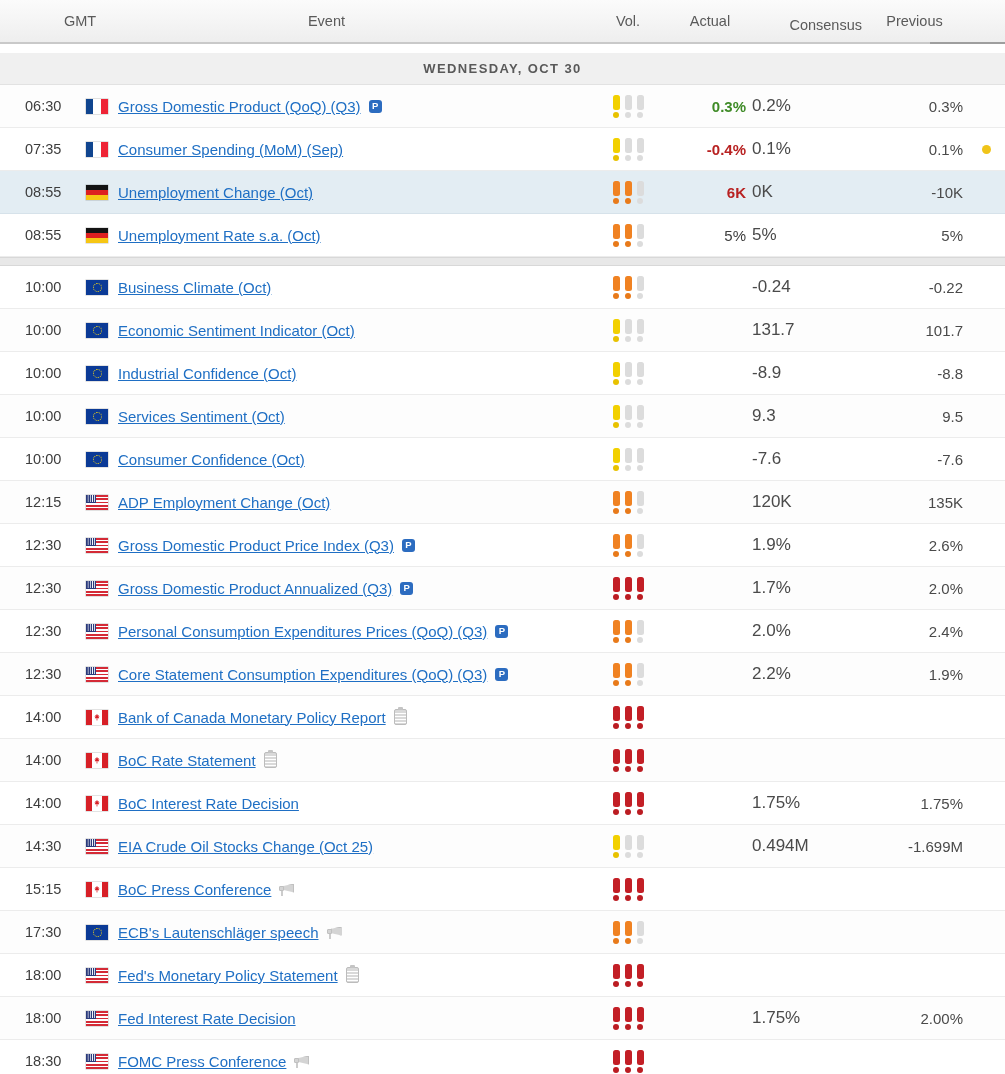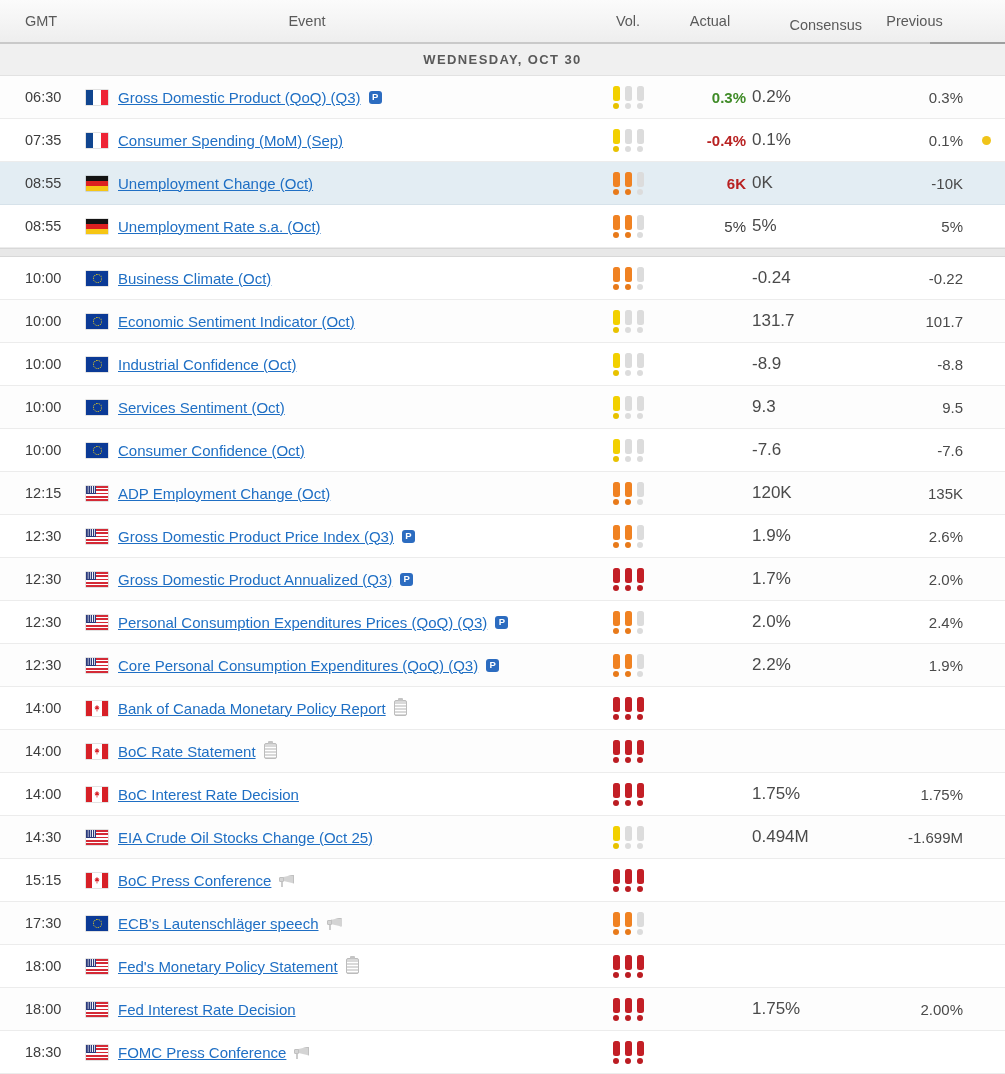--- a/index.html
+++ b/index.html
@@ -13,20 +13,21 @@
   .calendar{width:1005px;height:1074px;position:relative;background:#fff;box-sizing:border-box;}
 
   
   .thead{
     height:44px;
     background:linear-gradient(to bottom,#fbfbfb 0%,#f4f4f4 55%,#eeeeee 100%);
     border-bottom:2px solid #c9c9c9;
     display:flex;align-items:center;
     box-sizing:border-box;
     position:relative;
+    padding-left:39px;
   }
   .thead::after{
     content:"";position:absolute;left:930px;right:0;bottom:-2px;height:2px;background:#9e9e9e;
   }
   .th{
     font-size:14.5px;color:#5a5a5a;font-weight:400;white-space:nowrap;
   }
   .th-gmt{width:86px;padding-left:25px;box-sizing:border-box;text-align:left;}
   .th-event{flex:1;text-align:center;padding-right:60px;box-sizing:border-box;}
   .th-vol{width:80px;text-align:center;}
@@ -35,20 +36,21 @@
   .th-previous{width:105px;text-align:center;}
   .th-pad{width:38px;}
 
   
   .day-row{
     height:32px;
     background:#f0f0f0;
     border-bottom:1px solid #e2e2e2;
     display:flex;align-items:center;justify-content:center;
     box-sizing:border-box;
+    margin-top:9px;
   }
   .day-row .day-label{
     font-size:13px;font-weight:bold;color:#595959;letter-spacing:1.4px;
   }
 
   
   .gap-band{
     height:9px;background:#e8e8e8;border-top:1px solid #d8d8d8;border-bottom:1px solid #d8d8d8;
     box-sizing:border-box;
   }
@@ -563,21 +565,21 @@
         <div class="c-consensus">2.0%</div>
         <div class="c-previous">2.4%</div>
         <div class="c-dot"></div>
       </div>
       <div class="row">
         <div class="c-time">12:30</div>
         <div class="c-flag">
           <span class="flag flag-us"></span>
         </div>
         <div class="c-event">
-          <a class="ev-link">Core Personal Consumption Expenditures (QoQ) (Q3)</a>
+          <a class="ev-link">Core Statement Consumption Expenditures (QoQ) (Q3)</a>
           <span class="badge-p">P</span>
         </div>
         <div class="c-vol">
           <span class="vol">
             <span class="bang med">
               <span class="stem"></span>
               <span class="dot"></span>
             </span>
             <span class="bang med">
               <span class="stem"></span>

